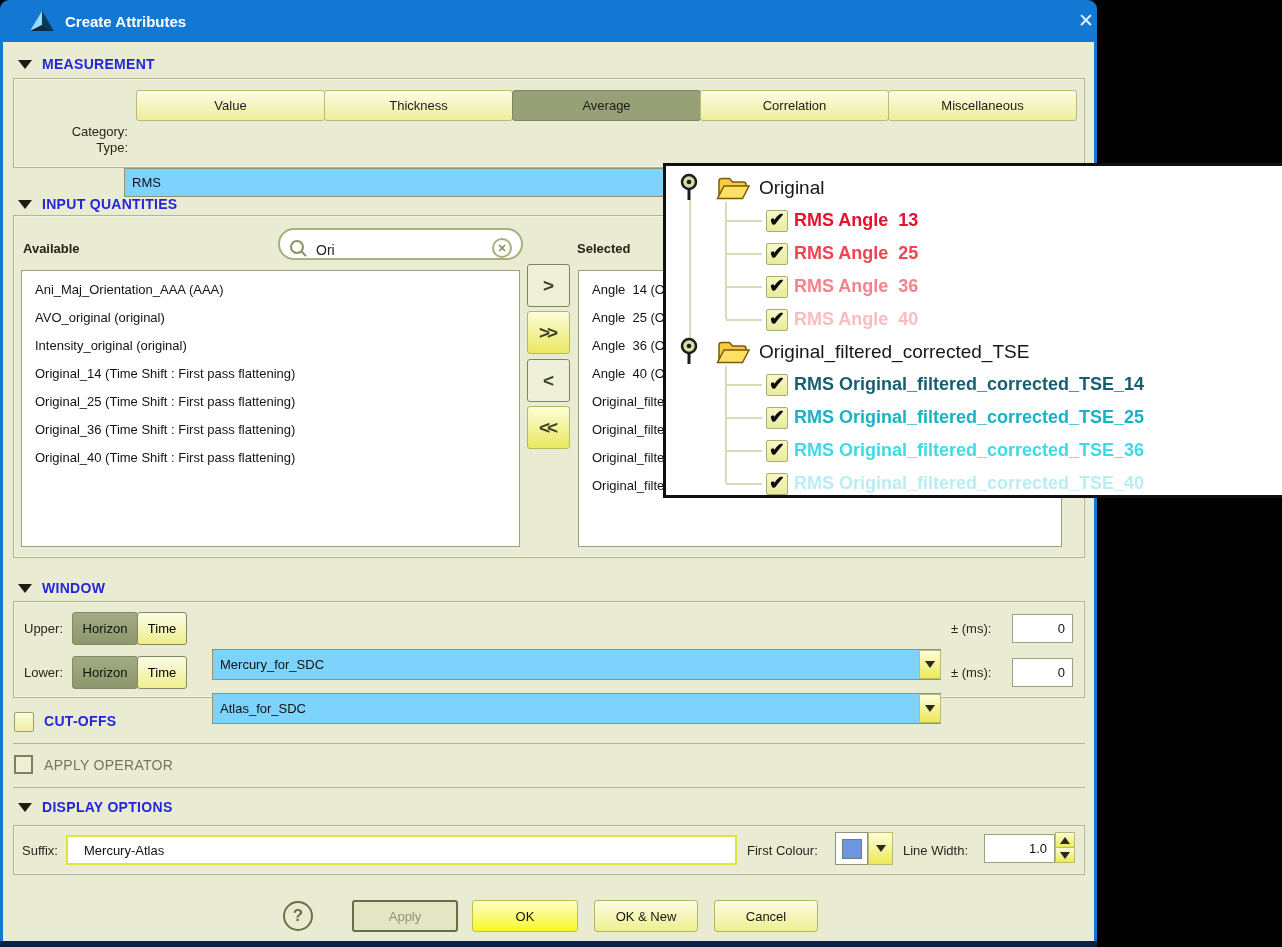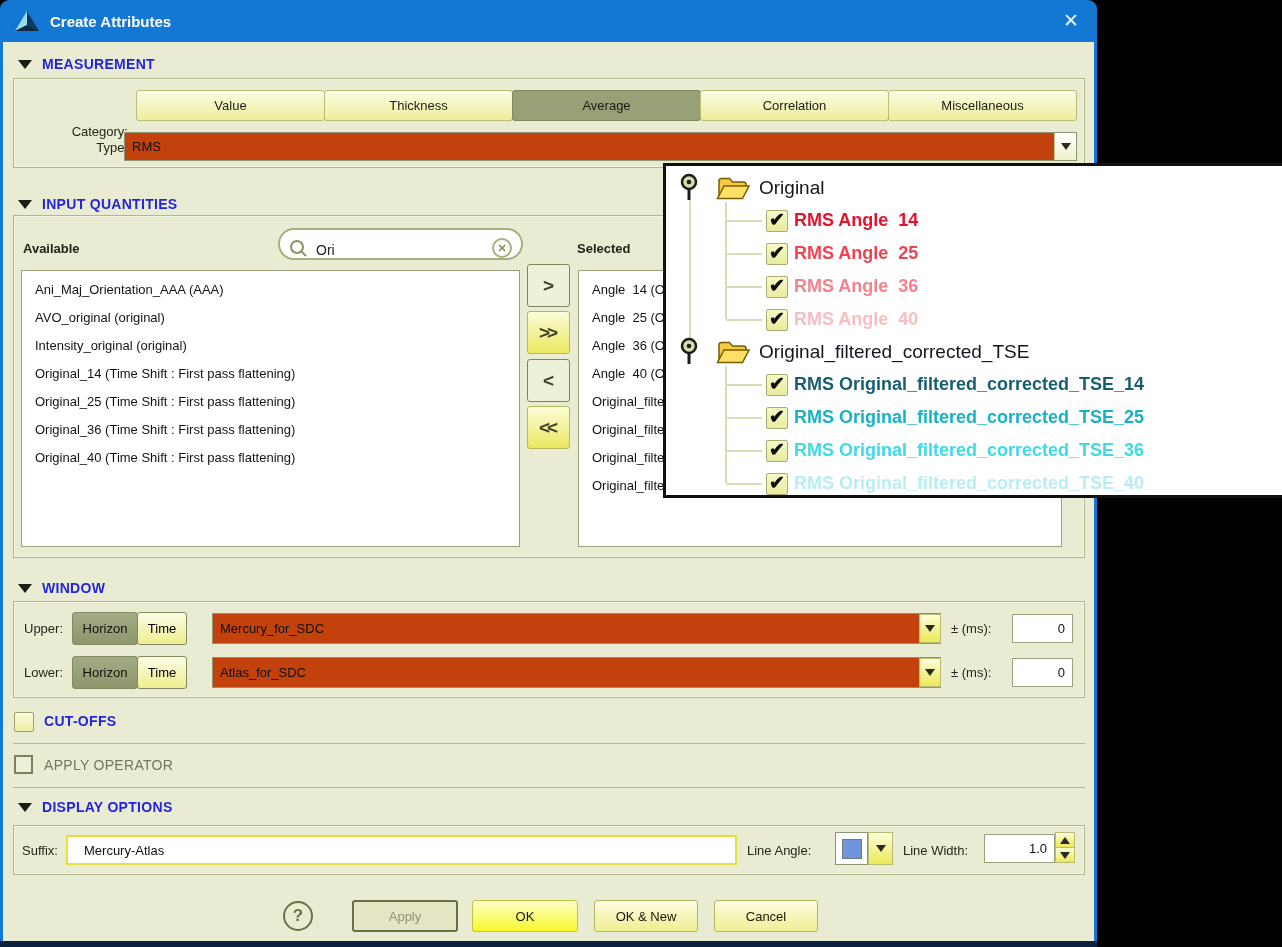--- a/index.html
+++ b/index.html
@@ -3,42 +3,42 @@
 <meta charset="utf-8">
 <style>
   html,body{margin:0;padding:0;background:#000;}
   *{box-sizing:border-box;font-family:"Liberation Sans",sans-serif;}
   .stage{position:relative;width:1282px;height:947px;background:#000;overflow:hidden;}
 
   
   .dialog{position:absolute;left:0;top:0;width:1097px;height:947px;background:#1377d4;border-radius:9px 9px 0 0;}
   .dlg-body{position:absolute;left:3px;top:42px;width:1091px;height:899px;background:#e9ecd2;}
   .dlg-shadow{position:absolute;left:0;bottom:0;width:1097px;height:6px;background:#0a2240;}
-  .titlebar{position:absolute;left:2px;top:0;width:1097px;height:42px;display:flex;align-items:center;}
+  .titlebar{position:absolute;left:17px;top:0;width:1097px;height:42px;display:flex;align-items:center;}
   .title-text{color:#fff;font-size:15px;font-weight:600;margin-left:10px;}
   .logo{margin-left:12px;display:flex;}
   .close-x{position:absolute;right:16px;top:9px;width:24px;height:24px;color:#eaf2fb;font-size:19px;line-height:24px;text-align:center;cursor:default;}
 
   
   .abs{position:absolute;}
   .section-header{position:absolute;display:flex;align-items:center;gap:10px;color:#2424dd;font-size:14px;font-weight:700;letter-spacing:.3px;}
   .tri-dn{width:0;height:0;border-left:7px solid transparent;border-right:7px solid transparent;border-top:9px solid #1c1c14;}
   .groupbox{position:absolute;border:1px solid #b2b68c;box-shadow:inset 0 0 0 1px #f3f5e2;}
   .lbl{position:absolute;font-size:13px;color:#26261c;}
   .hr{position:absolute;left:13px;width:1072px;height:1px;background:#b5b993;}
 
   
   .seg-row{position:absolute;display:flex;}
   .seg-btn{flex:1;border:1px solid #b9bc74;border-radius:3px;margin-right:-1px;
     background:linear-gradient(#fbfce6,#eeee9b);font-size:13px;color:#1c1c14;
     display:flex;align-items:center;justify-content:center;}
   .seg-btn.sel{background:#98a078;border-color:#7e865c;}
 
   
-  .combo{position:absolute;background:#c2410c;border:1px solid #8f9473;display:flex;align-items:center;font-size:13px;color:#111;padding-left:7px;}
+  .combo{position:absolute;background:#7dd3fc;border:1px solid #8f9473;display:flex;align-items:center;font-size:13px;color:#111;padding-left:7px;margin-top:36px;}
   .combo .arrow-zone{margin-left:auto;width:22px;align-self:stretch;border-left:1px solid #c6c99c;
     background:linear-gradient(#ffffff,#f0f1cc);display:flex;align-items:center;justify-content:center;}
   .combo .arrow-zone.yellow{background:linear-gradient(#fdfdda,#ece957);border:1px solid #b9bc74;margin-right:-1px;}
   .tri-sm{width:0;height:0;border-left:5px solid transparent;border-right:5px solid transparent;border-top:7px solid #2a2a20;}
 
   
   .search-pill{position:absolute;background:#fff;border:2px solid #a9ae7c;border-radius:17px;display:flex;align-items:flex-end;padding:0 9px;font-size:14px;color:#222;}
   .search-text{margin-left:8px;flex:1;}
   .clear-btn{width:20px;height:20px;border:2px solid #a9ae7c;border-radius:50%;color:#8a9060;font-size:11px;line-height:16px;text-align:center;font-weight:700;}
 
@@ -227,21 +227,21 @@
 
     <div class="section-header" style="left:18px;top:799px;">
       <span class="tri-dn"></span>
       <span>DISPLAY OPTIONS</span>
     </div>
     <div class="groupbox" style="left:13px;top:825px;width:1072px;height:50px;"></div>
     <div class="lbl" style="left:22px;top:843px;">Suffix:</div>
     <div class="suffix-input" style="left:66px;top:835px;width:671px;height:30px;">
       <span>Mercury-Atlas</span>
     </div>
-    <div class="lbl" style="left:747px;top:843px;">Line Angle:</div>
+    <div class="lbl" style="left:747px;top:843px;">First Colour:</div>
     <div class="color-box" style="left:835px;top:832px;width:33px;height:33px;">
       <span class="color-swatch" style="background: rgb(110, 150, 224);"></span>
     </div>
     <div class="mini-btn" style="left:868px;top:832px;width:25px;height:33px;">
         <span class="tri-sm"></span>
       </div>
     <div class="lbl" style="left:903px;top:843px;">Line Width:</div>
     <div class="numinput" style="left:984px;top:834px;width:71px;height:29px;">1.0</div>
     <div class="spinner" style="left:1055px;top:832px;">
       <div class="spin-b">
@@ -273,21 +273,21 @@
             </span>
             <span style="display: flex; margin-left: 16px;">
               <svg width="34" height="27" viewBox="0 0 34 27">
                 <path d="M3 23 V6 q0-2.5 2.5-2.5 h8 l3 3.5 h11 q2.5 0 2.5 2.5 v3" fill="#f7c948" stroke="#7a5c00" stroke-width="1.5"></path>
                 <path d="M1.5 23.5 L8 11 h25 l-6.5 12.5 z" fill="#ffe066" stroke="#7a5c00" stroke-width="1.5"></path>
               </svg>
             </span>
             <span class="tg-label">Original</span>
           </div>
           <div class="fold-line" style="top: 30px; height: 117px;"></div>
-          <div class="titem"><span class="cb"><span>✔</span></span><span style="color: rgb(232, 17, 45);">RMS Angle  14</span></div>
+          <div class="titem"><span class="cb"><span>✔</span></span><span style="color: rgb(232, 17, 45);">RMS Angle  13</span></div>
           <div class="titem"><span class="cb"><span>✔</span></span><span style="color: rgb(241, 67, 80);">RMS Angle  25</span></div>
           <div class="titem"><span class="cb"><span>✔</span></span><span style="color: rgb(245, 130, 140);">RMS Angle  36</span></div>
           <div class="titem"><span class="cb"><span>✔</span></span><span style="color: rgb(249, 188, 192);">RMS Angle  40</span></div>
         </div>
         <div class="tgroup">
           <div class="tg-header">
             <span style="display: flex;">
               <svg width="22" height="30" viewBox="0 0 22 30">
                 <line x1="11" y1="14" x2="11" y2="27" stroke="#1c1c1c" stroke-width="3"></line>
                 <circle cx="11" cy="9" r="7" fill="#d6dcaa" stroke="#1c1c1c" stroke-width="2.5"></circle>

